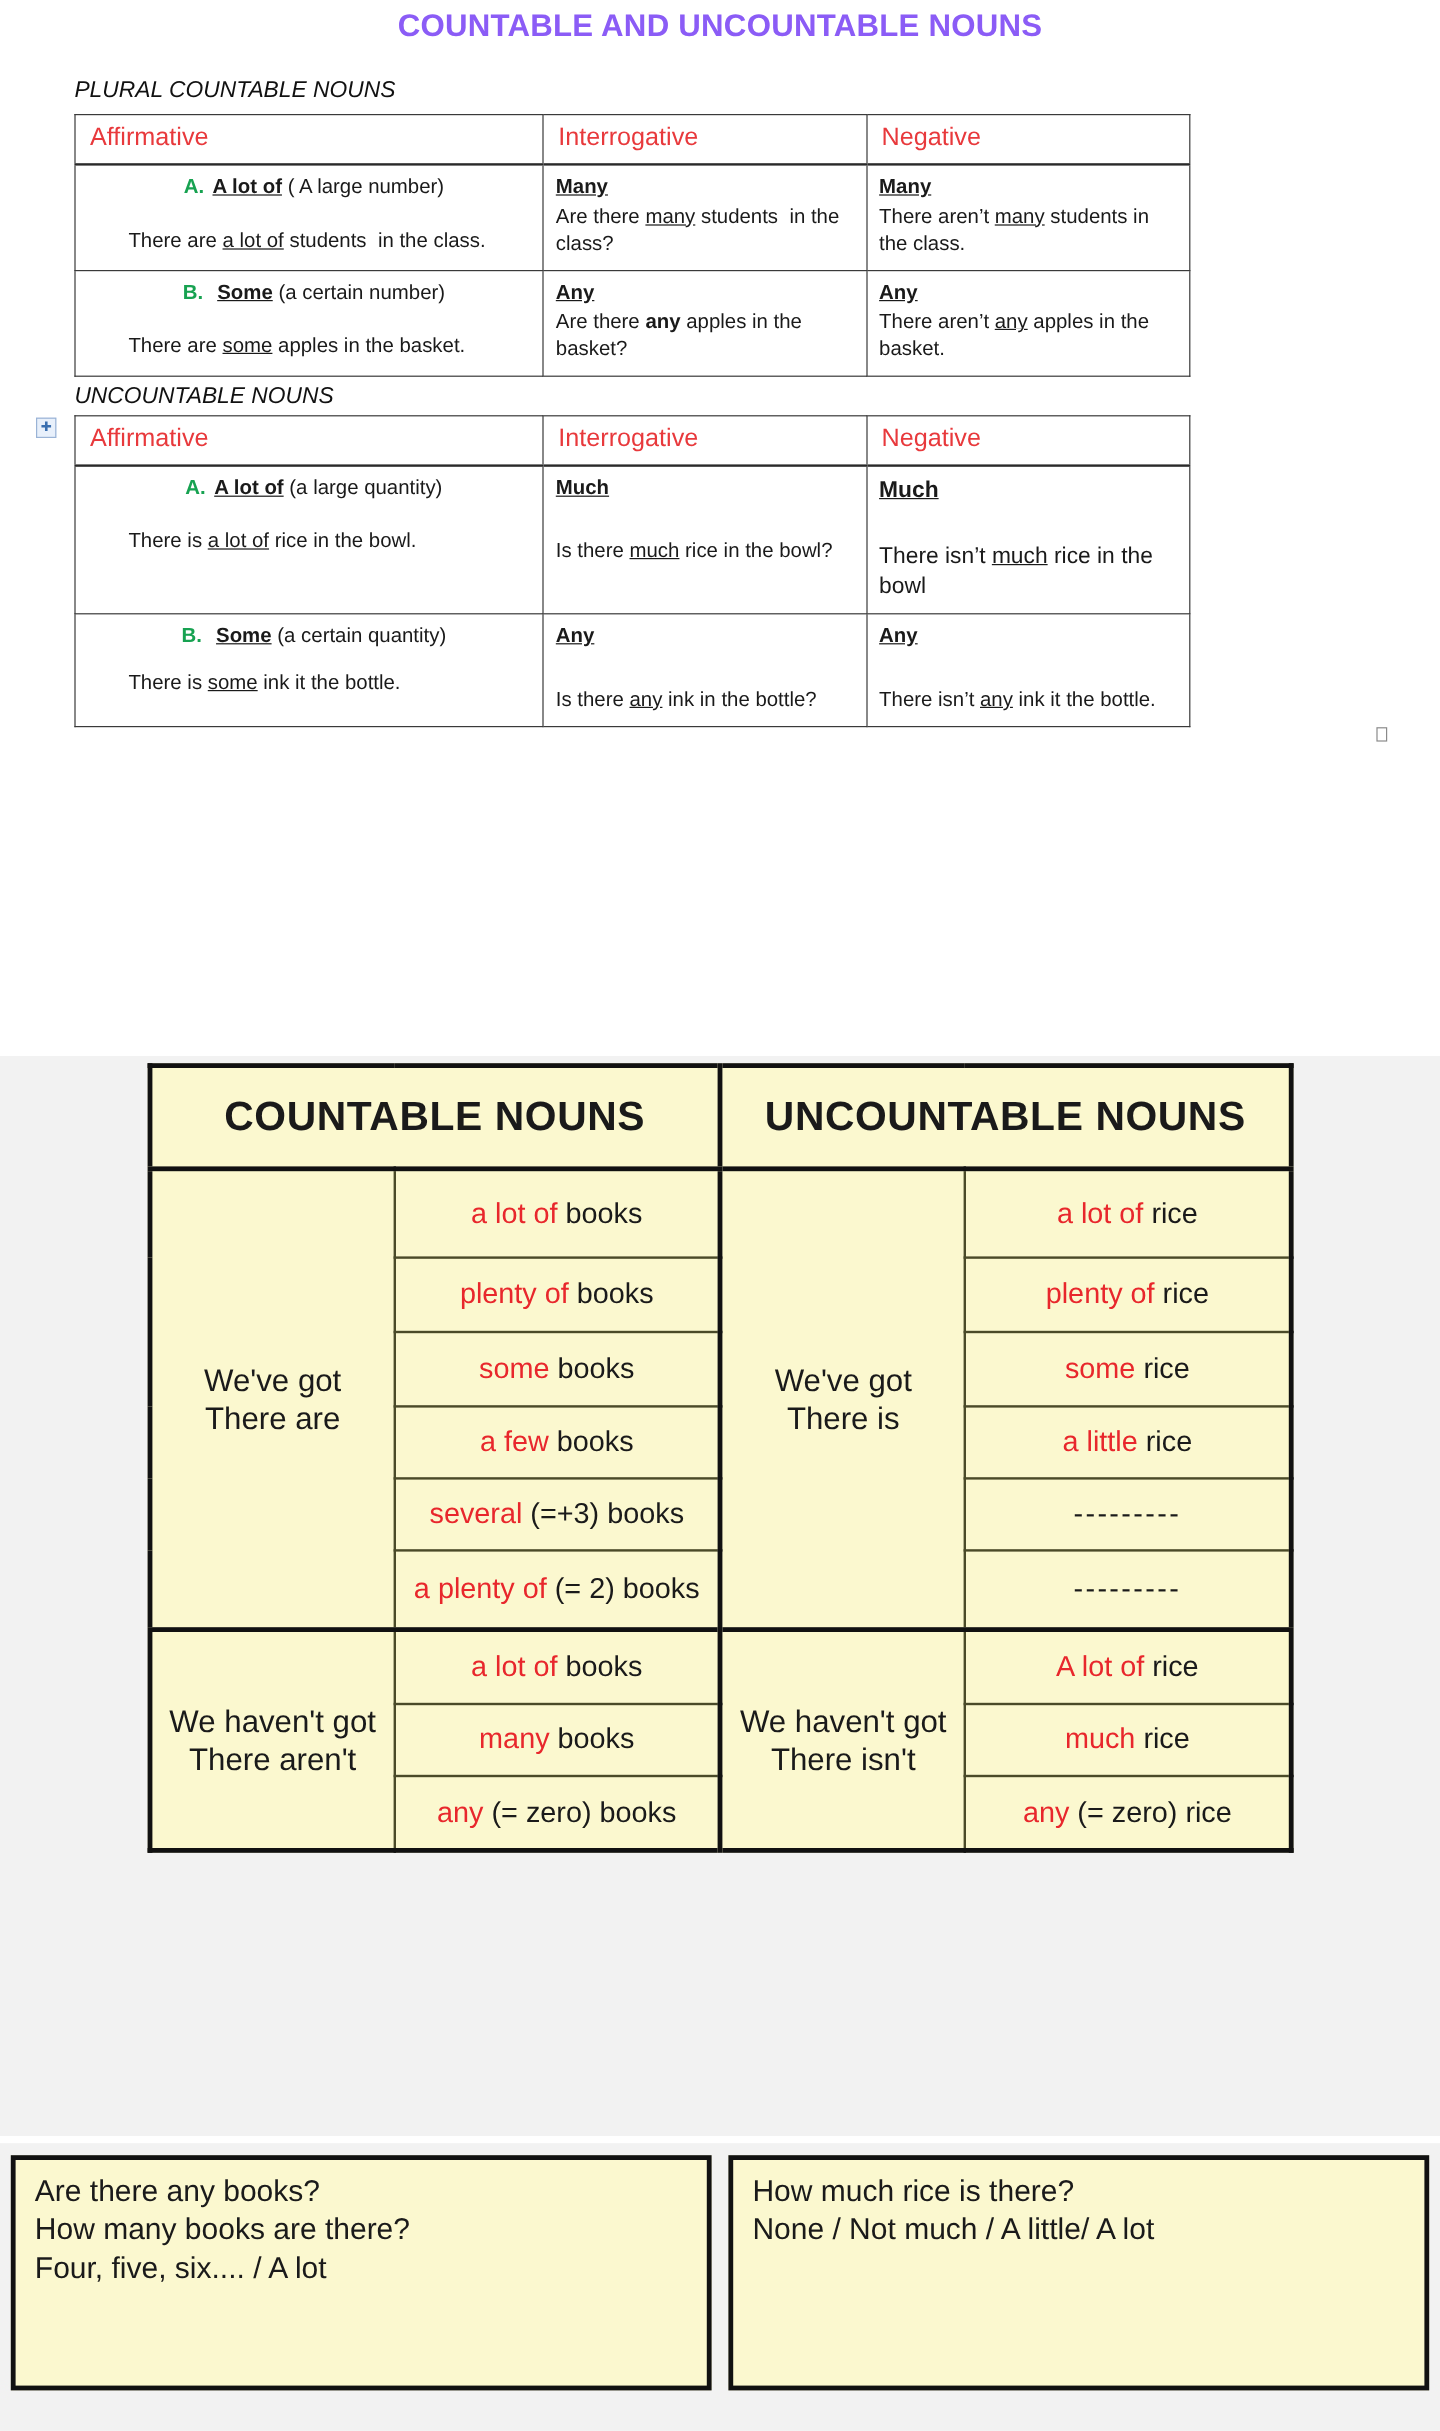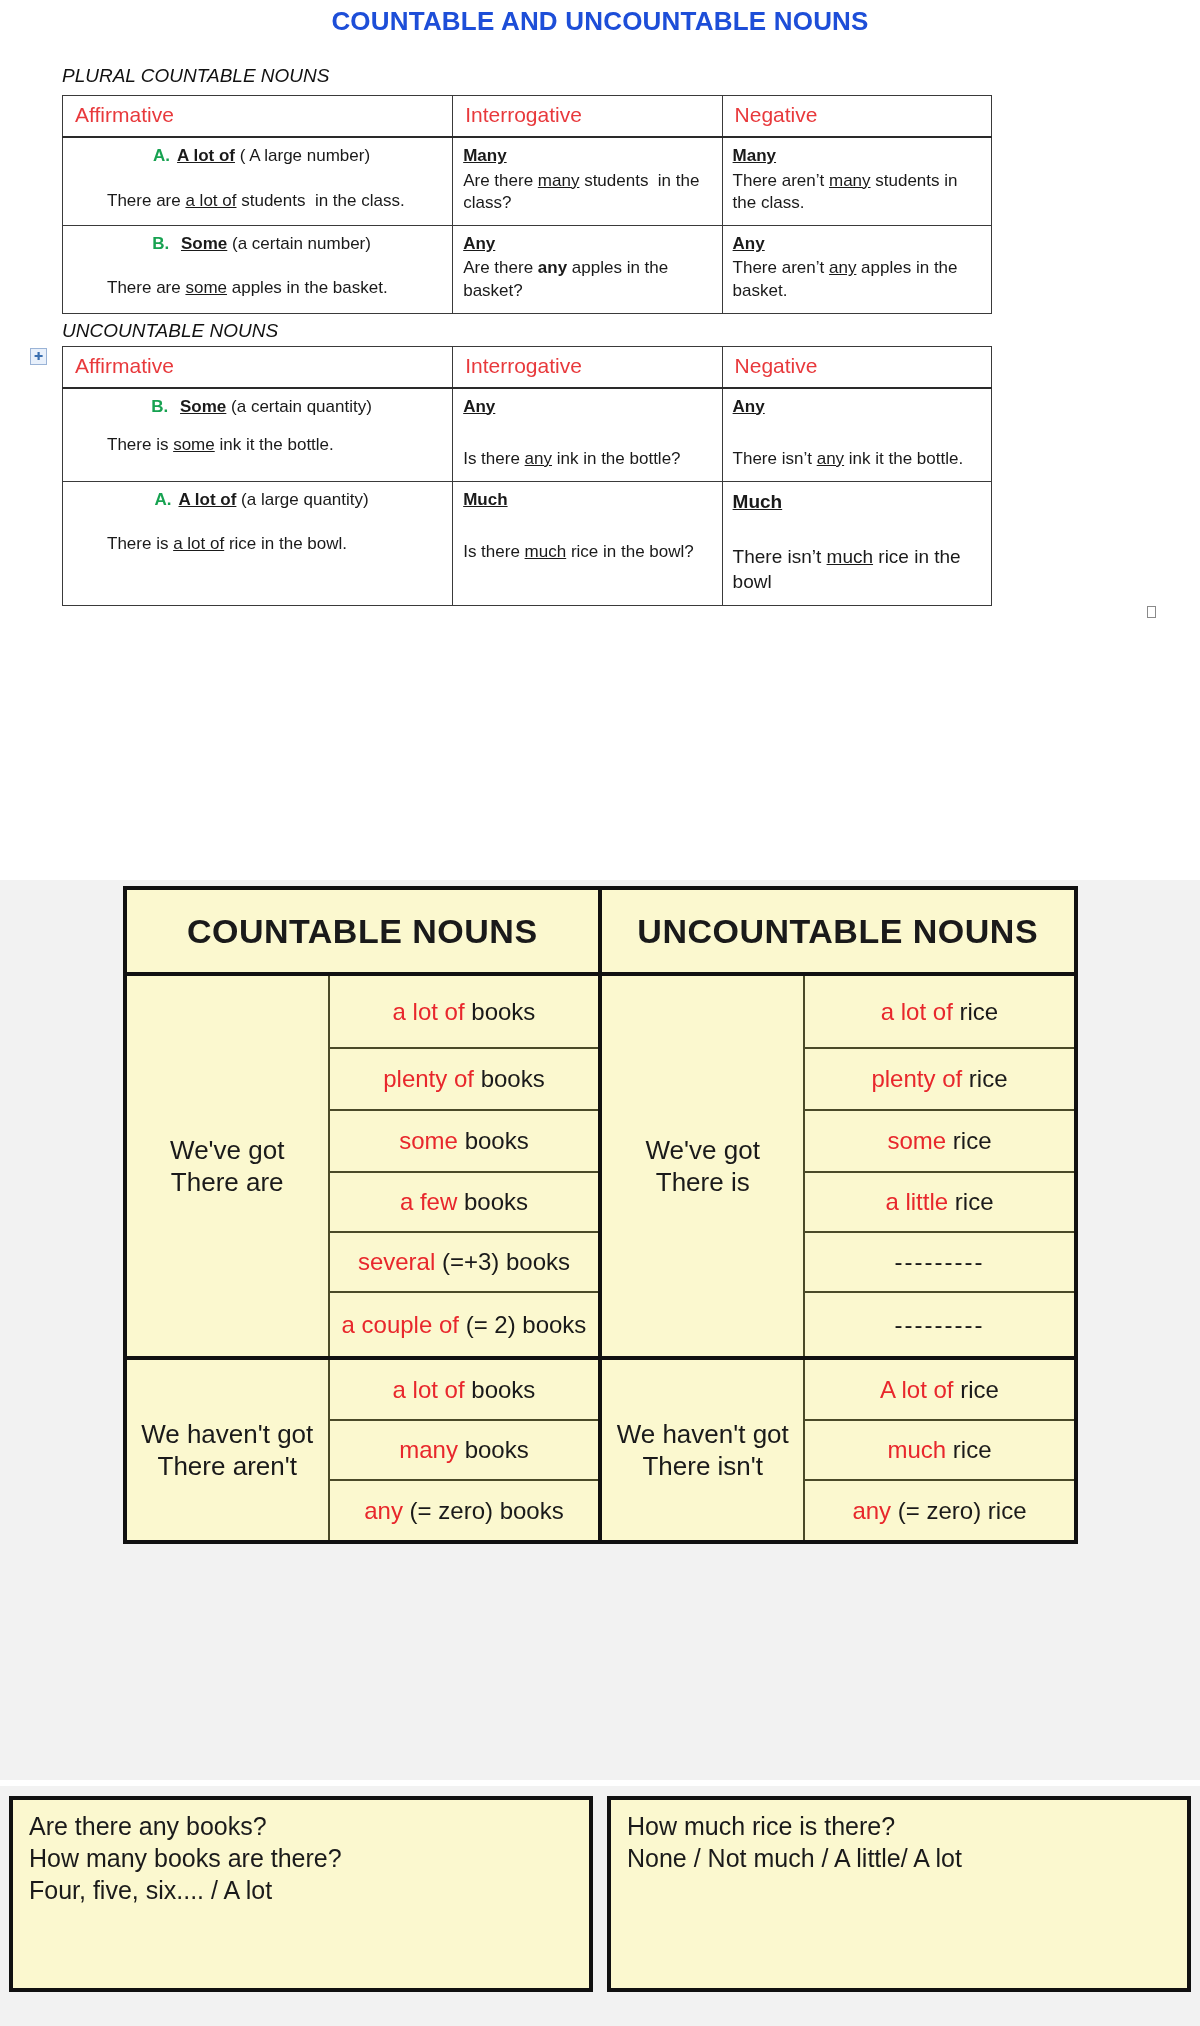--- a/index.html
+++ b/index.html
@@ -9,21 +9,21 @@
     background:#ffffff;
     font-family:"Liberation Sans", sans-serif;
     color:#1a1a1a;
     position:relative;
     overflow:hidden;
   }
 
   
   .doc-title{
     text-align:center;
-    color:#1d4ed8;
+    color:#8b5cf6;
     font-weight:bold;
     font-size:26px;
     letter-spacing:.2px;
     padding-top:6px;
   }
 
   .section-label{
     font-style:italic;
     font-size:19px;
     color:#111;
@@ -212,48 +212,48 @@
     <tbody>
       <tr>
         <td class="hdr">Affirmative</td>
         <td class="hdr">Interrogative</td>
         <td class="hdr">Negative</td>
       </tr>
 
       <tr class="body-row">
         <td>
           <div class="bullet-line">
+            <span class="bullet-letter">A.</span><span class="bu">A lot of</span> <span>(a large quantity)</span>
+          </div>
+          <div class="example">There is <span class="u">a lot of</span> rice in the bowl.</div>
+        </td>
+        <td>
+          <div class="bu cell-lead">Much</div>
+          <div class="cell-gap">Is there <span class="u">much</span> rice in the bowl?</div>
+        </td>
+        <td>
+          <div class="bu cell-lead big">Much</div>
+          <div class="cell-gap big">There isn’t <span class="u">much</span> rice in the bowl</div>
+        </td>
+      </tr>
+
+      <tr class="body-row">
+        <td>
+          <div class="bullet-line">
             <span class="bullet-letter">B.</span>&nbsp;<span class="bu">Some</span> <span>(a certain quantity)</span>
           </div>
           <div class="example tight">There is <span class="u">some</span> ink it the bottle.</div>
         </td>
         <td>
           <div class="bu cell-lead">Any</div>
           <div class="cell-gap">Is there <span class="u">any</span> ink in the bottle?</div>
         </td>
         <td>
           <div class="bu cell-lead">Any</div>
           <div class="cell-gap">There isn’t <span class="u">any</span> ink it the bottle.</div>
-        </td>
-      </tr>
-
-      <tr class="body-row">
-        <td>
-          <div class="bullet-line">
-            <span class="bullet-letter">A.</span><span class="bu">A lot of</span> <span>(a large quantity)</span>
-          </div>
-          <div class="example">There is <span class="u">a lot of</span> rice in the bowl.</div>
-        </td>
-        <td>
-          <div class="bu cell-lead">Much</div>
-          <div class="cell-gap">Is there <span class="u">much</span> rice in the bowl?</div>
-        </td>
-        <td>
-          <div class="bu cell-lead big">Much</div>
-          <div class="cell-gap big">There isn’t <span class="u">much</span> rice in the bowl</div>
         </td>
       </tr>
     </tbody>
   </table>
   <div class="resize-handle"></div>
 </div>
 
 <div class="yellow-band" style="top:880px; height:900px;">
   <table class="y-table">
     <colgroup>
@@ -290,21 +290,21 @@
       </tr>
       <tr>
         <td style="height:60px"><span class="q">a few</span> <span>books</span></td>
         <td style="height:60px"><span class="q">a little</span> <span>rice</span></td>
       </tr>
       <tr>
         <td style="height:60px"><span class="q">several</span> <span>(=+3) books</span></td>
         <td style="height:60px" class="dash">---------</td>
       </tr>
       <tr>
-        <td style="height:66px"><span class="q">a couple of</span> <span>(= 2) books</span></td>
+        <td style="height:66px"><span class="q">a plenty of</span> <span>(= 2) books</span></td>
         <td style="height:66px" class="dash">---------</td>
       </tr>
 
       <tr class="neg-start">
         <td class="subject" rowspan="3">
           <span>We haven't got</span><br>
           <span>There aren't</span>
         </td>
         <td style="height:62px"><span class="q">a lot of</span> <span>books</span></td>
         <td class="subject mid-div" rowspan="3">

